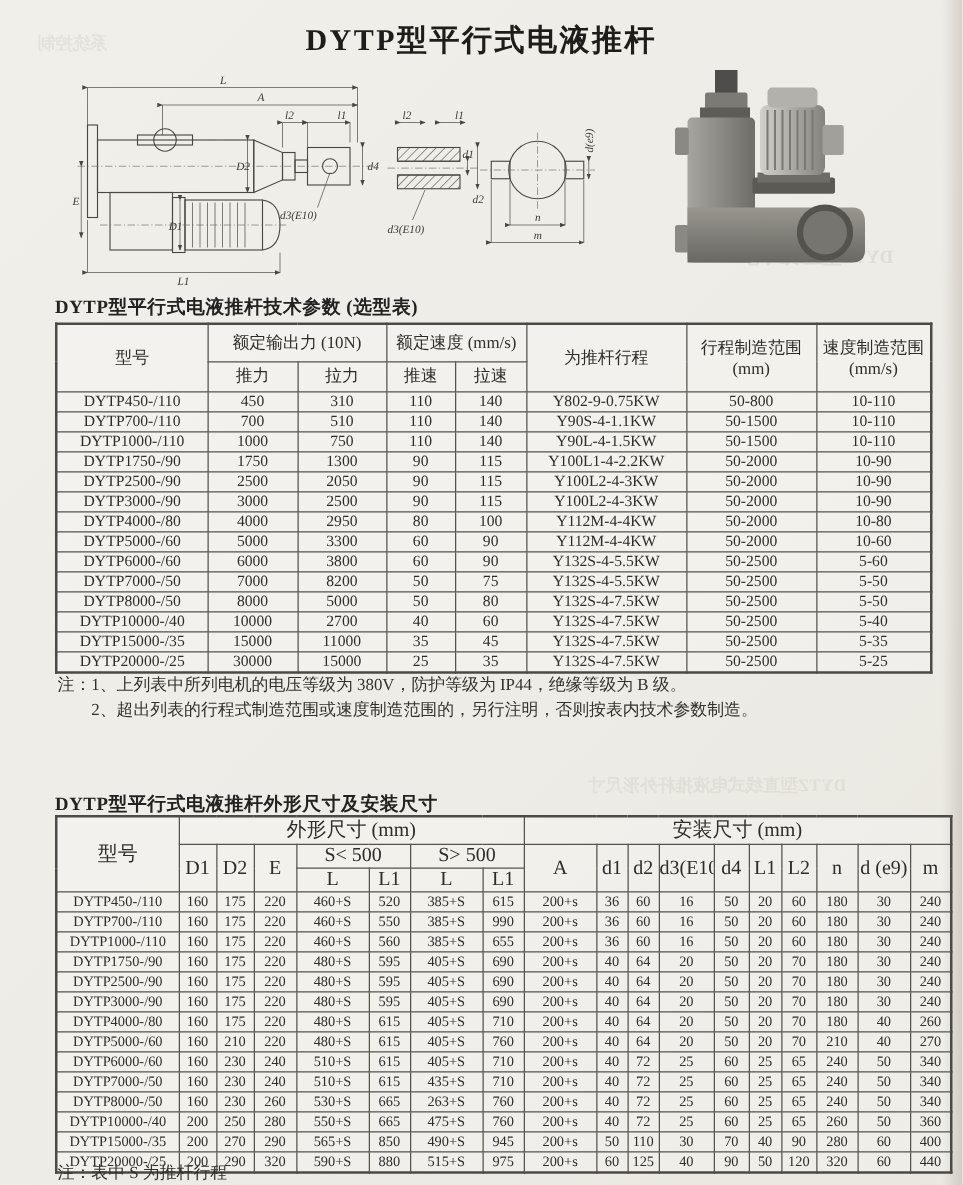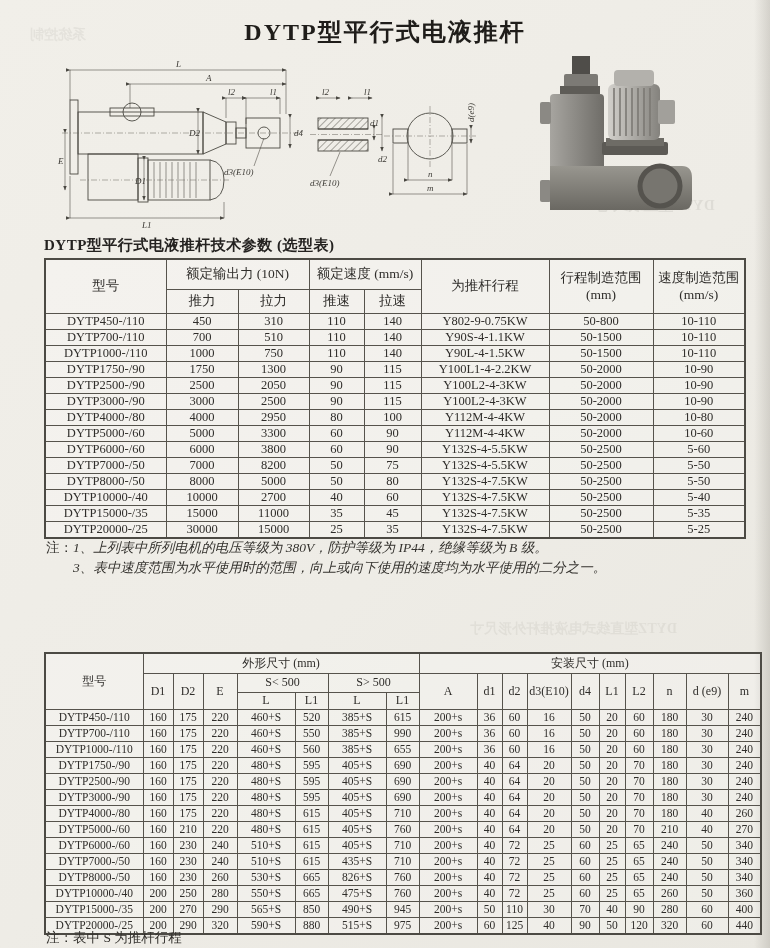--- a/index.html
+++ b/index.html
@@ -36,27 +36,27 @@
   .sec-title.t1{left:44px;top:236px;}
   .sec-title.t2{left:44px;top:634px;}
   table{border-collapse:collapse;table-layout:fixed;position:absolute;background:rgba(255,255,255,.25);}
   th,td{border:1px solid #56534c;text-align:center;vertical-align:middle;
     padding:0;font-weight:normal;overflow:hidden;white-space:nowrap;}
   th{white-space:pre-line;}
   #table1{left:44px;top:258px;width:700px;font-size:13px;border:2px solid #4c4a44;}
   #table1 th{font-size:13.5px;}
   #table1 tbody td{height:15px;line-height:14px;font-size:12.5px;}
   #table2{left:44px;top:652px;width:716px;font-size:12px;border:2px solid #4c4a44;}
-  #table2 th{font-size:12px;}
+  #table2 th{font-size:16px;}
   #table2 tbody td{height:15px;line-height:14px;font-size:11.5px;}
   .hrow1{height:30px;} .hrow2{height:24px;}
   .h2row1{height:20px;} .h2row2{height:19px;} .h2row3{height:17px;}
   .notes{position:absolute;left:46px;top:538px;width:680px;font-size:13.5px;line-height:19.5px;color:#33312d;display:flex;}
   .notes .prefix{flex:0 0 auto;}
-  .notes .items{flex:1;font-style:italic;}
+  .notes .items{flex:1;}
   .notes .item{padding-left:1.9em;text-indent:-1.9em;}
   .footnote{position:absolute;left:46px;top:929px;font-size:13.5px;color:#33312d;}
 </style>
 </head>
 <body>
 
 <div class="page">
   <div class="ghost g1">系统控制</div>
   <div class="ghost g2">DYTZ型直线式电</div>
   <div class="ghost g3">DYTZ型直线式电液推杆外形尺寸</div>
@@ -390,24 +390,25 @@
           <td>50-2500</td>
           <td>5-25</td>
         </tr>
       </tbody>
   </table>
 
   <div class="notes">
     <div class="prefix">注：</div>
     <div class="items">
       <div class="item">1、上列表中所列电机的电压等级为 380V，防护等级为 IP44，绝缘等级为 B 级。</div>
-      <div class="item">3、表中速度范围为水平使用时的范围，向上或向下使用的速度均为水平使用的二分之一。</div>
+      <div class="item">2、超出列表的行程式制造范围或速度制造范围的，另行注明，否则按表内技术参数制造。</div>
     </div>
   </div>
 
+  <div class="sec-title t2">DYTP型平行式电液推杆外形尺寸及安装尺寸</div>
 
   <table id="table2">
     <colgroup>
       <col style="width:98px">
         <col style="width:30px">
         <col style="width:30px">
         <col style="width:34px">
       <col style="width:58px">
         <col style="width:33px">
         <col style="width:58px">
@@ -654,21 +655,21 @@
           <td>50</td>
           <td>340</td>
         </tr>
         <tr>
           <td>DYTP8000-/50</td>
           <td>160</td>
           <td>230</td>
           <td>260</td>
           <td>530+S</td>
           <td>665</td>
-          <td>826+S</td>
+          <td>263+S</td>
           <td>760</td>
           <td>200+s</td>
           <td>40</td>
           <td>72</td>
           <td>25</td>
           <td>60</td>
           <td>25</td>
           <td>65</td>
           <td>240</td>
           <td>50</td>

